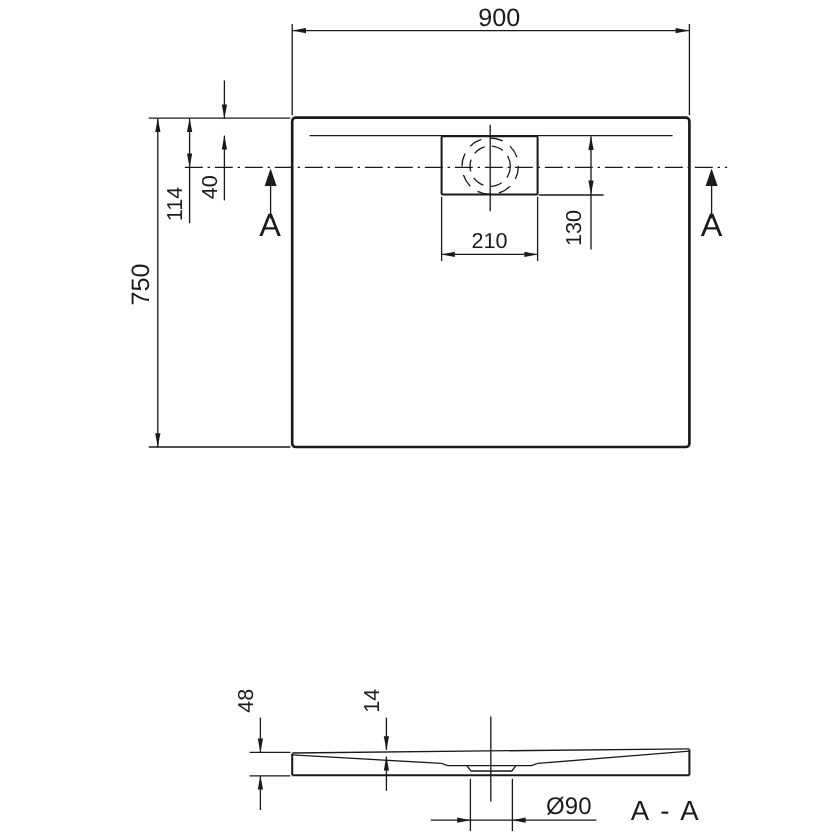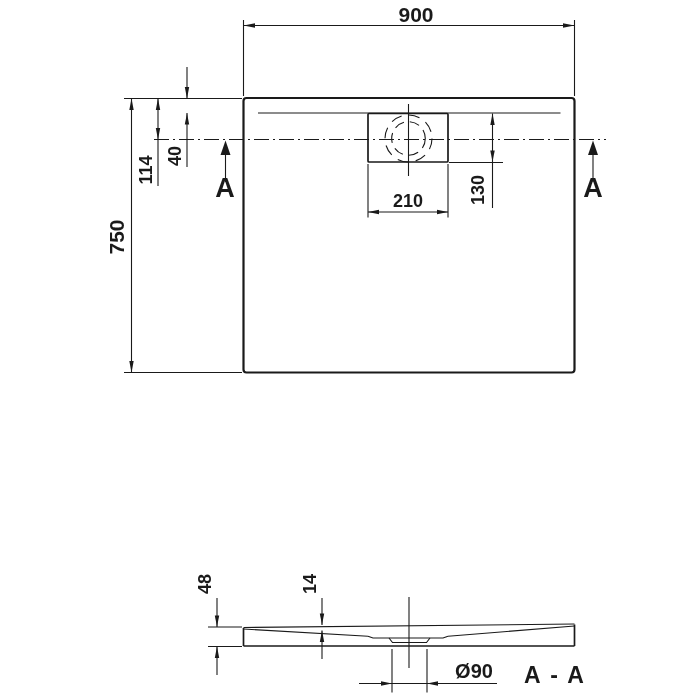--- a/index.html
+++ b/index.html
@@ -1,17 +1,17 @@
 <!DOCTYPE html>
 <html><head>
 <meta charset="utf-8">
 <style>
   html,body{margin:0;padding:0;background:#ffffff;}
   .page{position:relative;width:700px;height:700px;background:#fff;overflow:hidden;
-        font-family:"Liberation Sans","DejaVu Sans",sans-serif;font-weight:bold;}
+        font-family:"Liberation Sans","DejaVu Sans",sans-serif;}
   svg{position:absolute;left:0;top:0;}
   svg text{fill:#1a1a1a;font-family:"Liberation Sans","DejaVu Sans",sans-serif;}
   .ln{stroke:#1a1a1a;fill:none;stroke-width:1.1;stroke-linecap:butt;}
   .thick{stroke:#1a1a1a;fill:none;stroke-width:2.2;}
   .med{stroke:#1a1a1a;fill:none;stroke-width:1.7;}
   .arr{fill:#1a1a1a;stroke:none;}
   .dim-txt{font-size:21px;}
   .dim-sm{font-size:18px;}
   .cut-txt{font-size:27px;}
   .sec-title{font-size:23px;letter-spacing:2px;}

